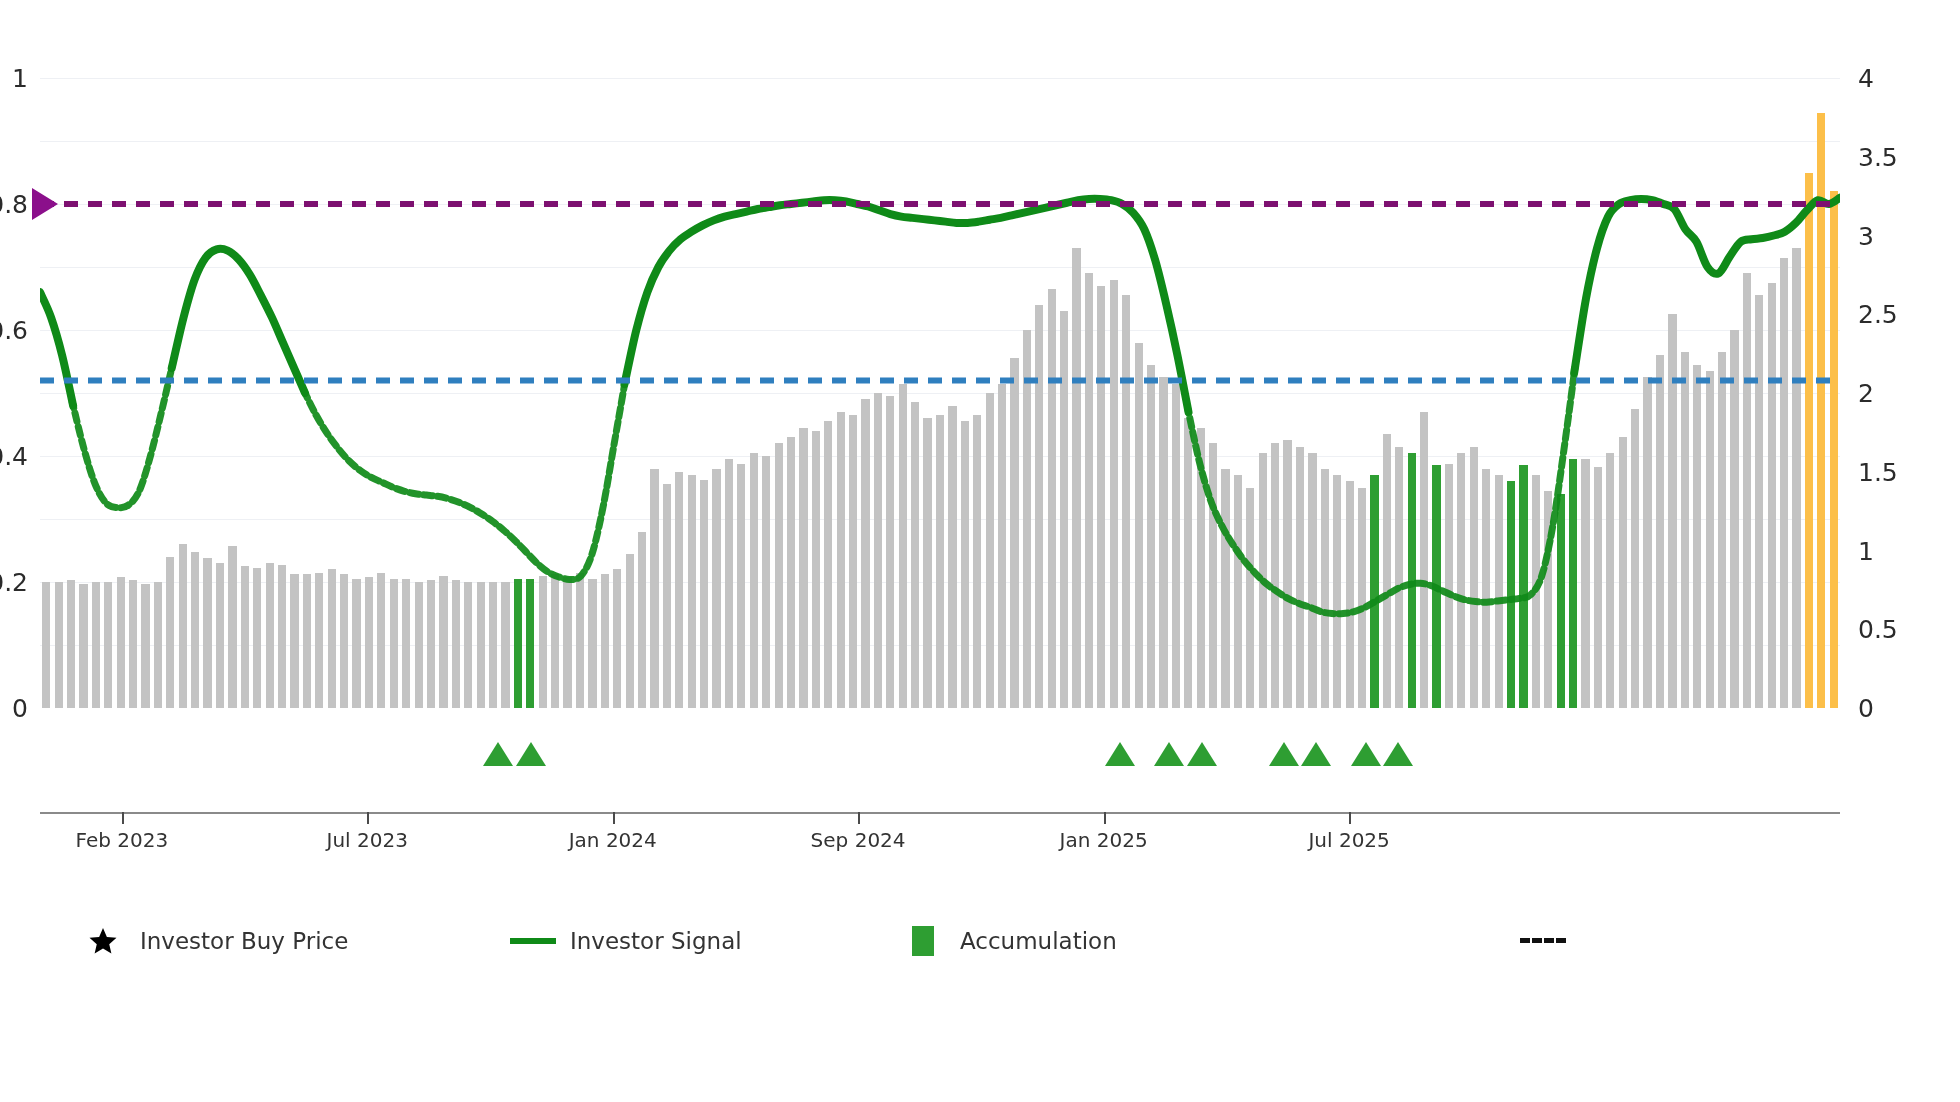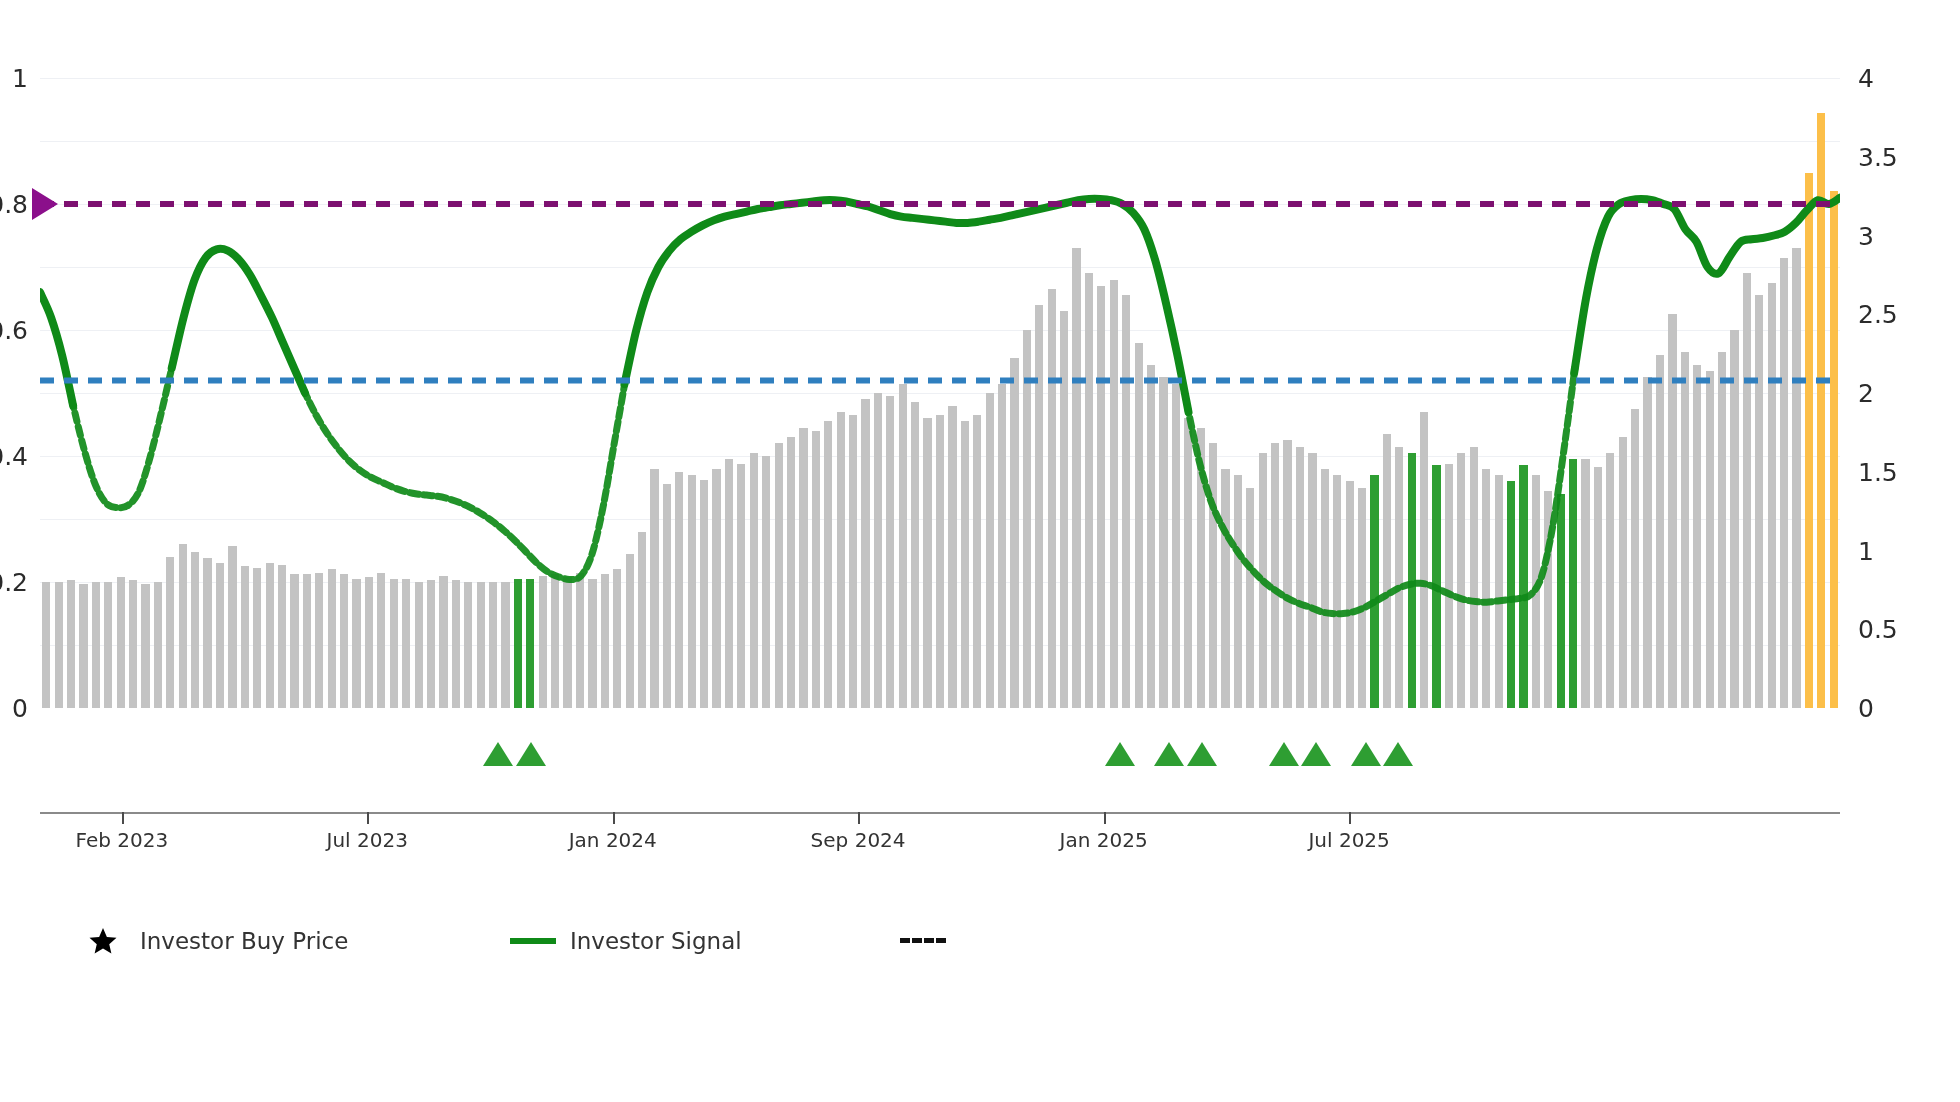--- a/index.html
+++ b/index.html
@@ -358,18 +358,24 @@
         <span class="legend-label">Investor Buy Price</span>
       </div>
       <div class="legend-item">
         <span class="legend-swwrap">
           <span class="sw sw-line"></span>
         </span>
         <span class="legend-label">Investor Signal</span>
       </div>
       <div class="legend-item">
         <span class="legend-swwrap">
+          <span class="sw sw-square accum"></span>
+        </span>
+        <span class="legend-label">Accumulation</span>
+      </div>
+      <div class="legend-item">
+        <span class="legend-swwrap">
           <span class="sw sw-dashline"></span>
         </span>
       </div>
     </div>
 
 </div>
 
 </body></html>

